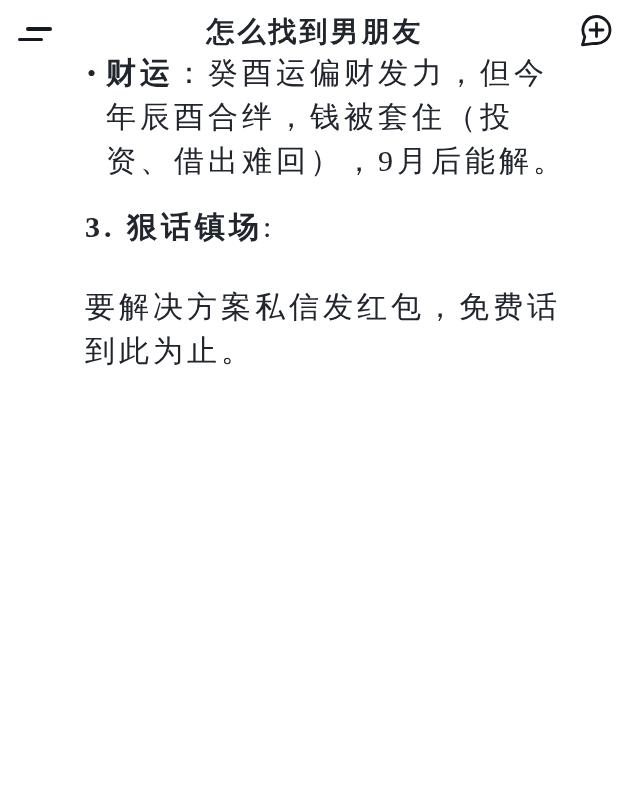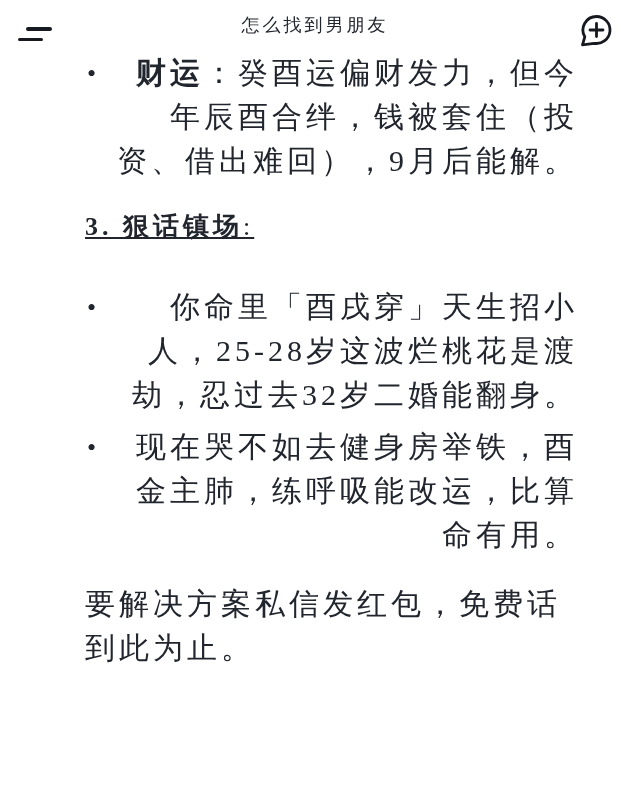--- a/index.html
+++ b/index.html
@@ -51,22 +51,22 @@
     width: 25px;
     margin-left: 2px;
     margin-top: 7px;
   }
   .title {
     position: absolute;
     left: 80px;
     right: 80px;
     top: 13px;
     text-align: center;
-    font-size: 18px;
-    font-weight: 400;
+    font-size: 28px;
+    font-weight: 700;
     letter-spacing: 3px;
     white-space: nowrap;
   }
   .newchat-btn {
     position: absolute;
     right: 13px;
     top: 10px;
     width: 42px;
     height: 42px;
     padding: 1px;
@@ -79,44 +79,42 @@
     padding: 1px 52px 0 85px;
     font-size: 30px;
     line-height: 44px;
     letter-spacing: 4px;
     text-align: left;
   }
   .blist {
     list-style: none;
     margin: 0;
     padding: 0;
-    text-align: right;
   }
   .blist li {
     position: relative;
     padding-left: 21px;
     margin-bottom: 8px;
   }
   .blist li::before {
     content: "\2022";
     position: absolute;
     left: 2px;
     top: 1px;
     font-size: 26px;
     letter-spacing: 0;
   }
   .blist strong {
     font-weight: 700;
   }
   .heading {
     margin: 22px 0 36px 0;
-    font-size: 26px;
+    font-size: 30px;
     font-weight: 700;
     line-height: 44px;
-    text-decoration: underline;
   }
   .heading .suffix {
     font-weight: 400;
   }
   .closing {
     margin: 25px 0 0 0;
   }
 </style>
 </head>
 <body>
@@ -144,25 +142,17 @@
   <main class="content">
 
     <ul class="blist">
       <li>
         <strong>财运</strong><span>：</span><span>癸酉运偏财发力，但今年辰酉合绊，钱被套住（投资、借出难回），9月后能解。</span>
       </li>
     </ul>
 
     <h3 class="heading"><span>3. 狠话镇场</span><span class="suffix">:</span></h3>
 
-    <ul class="blist">
-      <li>
-        <span>你命里「酉戌穿」天生招小人，25-28岁这波烂桃花是渡劫，忍过去32岁二婚能翻身。</span>
-      </li>
-      <li>
-        <span>现在哭不如去健身房举铁，酉金主肺，练呼吸能改运，比算命有用。</span>
-      </li>
-    </ul>
 
     <p class="closing">要解决方案私信发红包，免费话到此为止。</p>
 
   </main>
 </div>
 
 </body></html>

